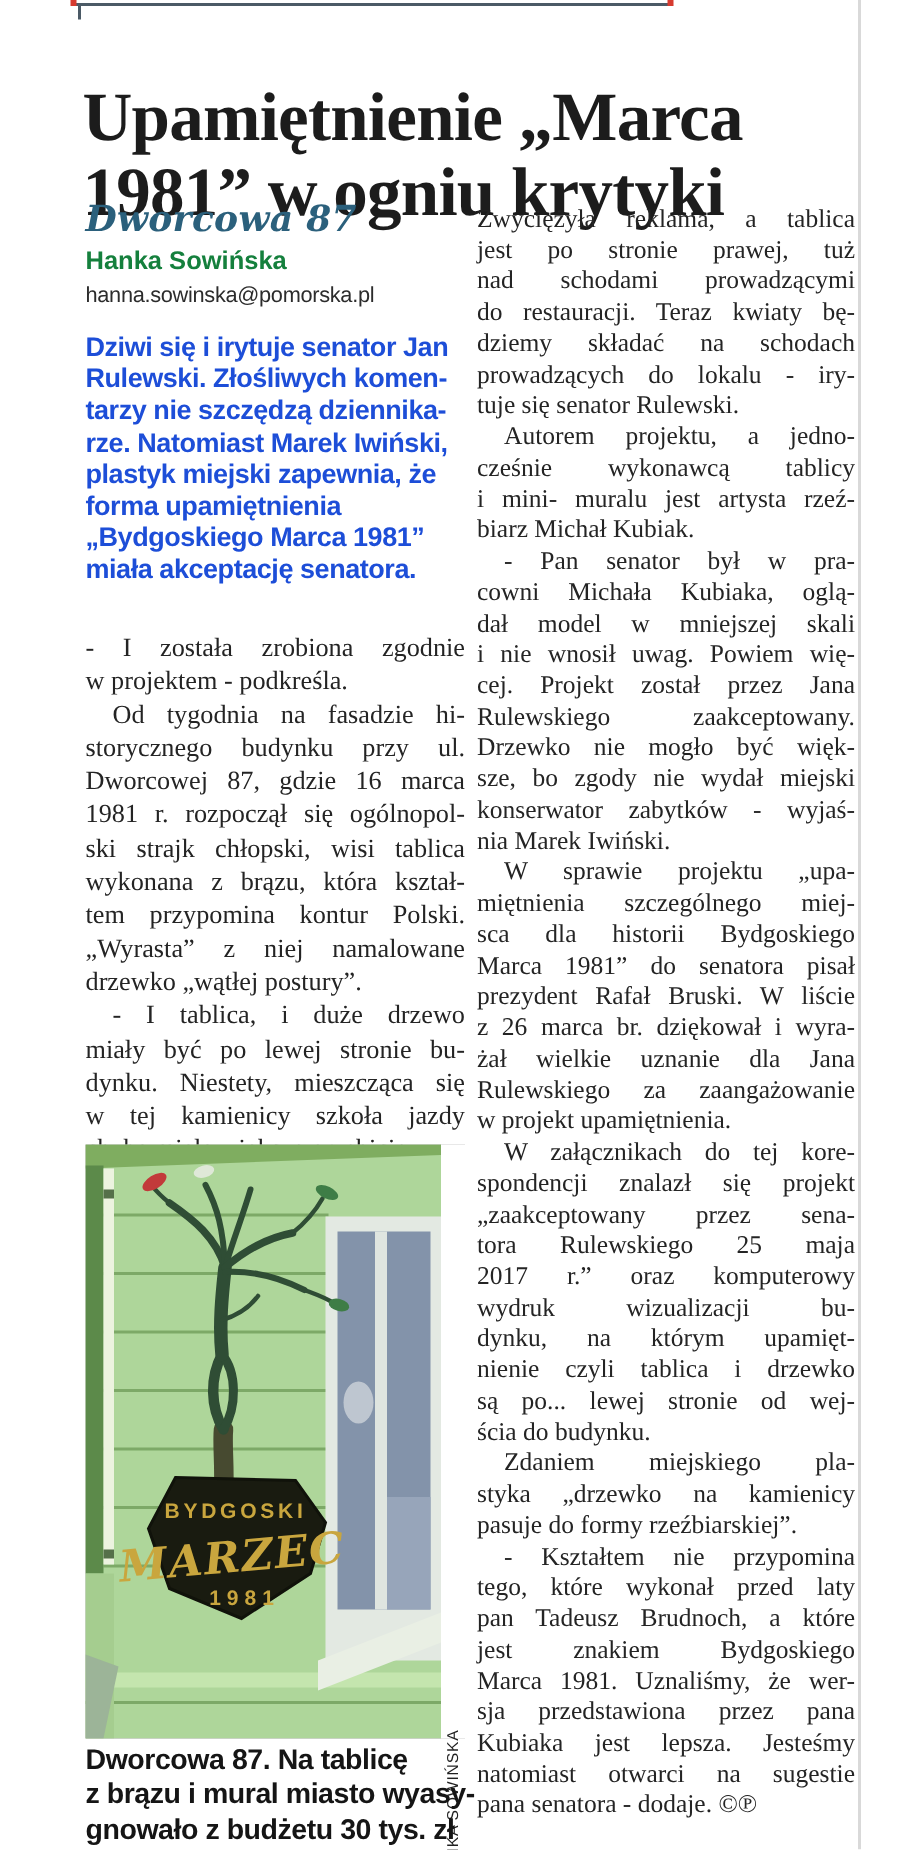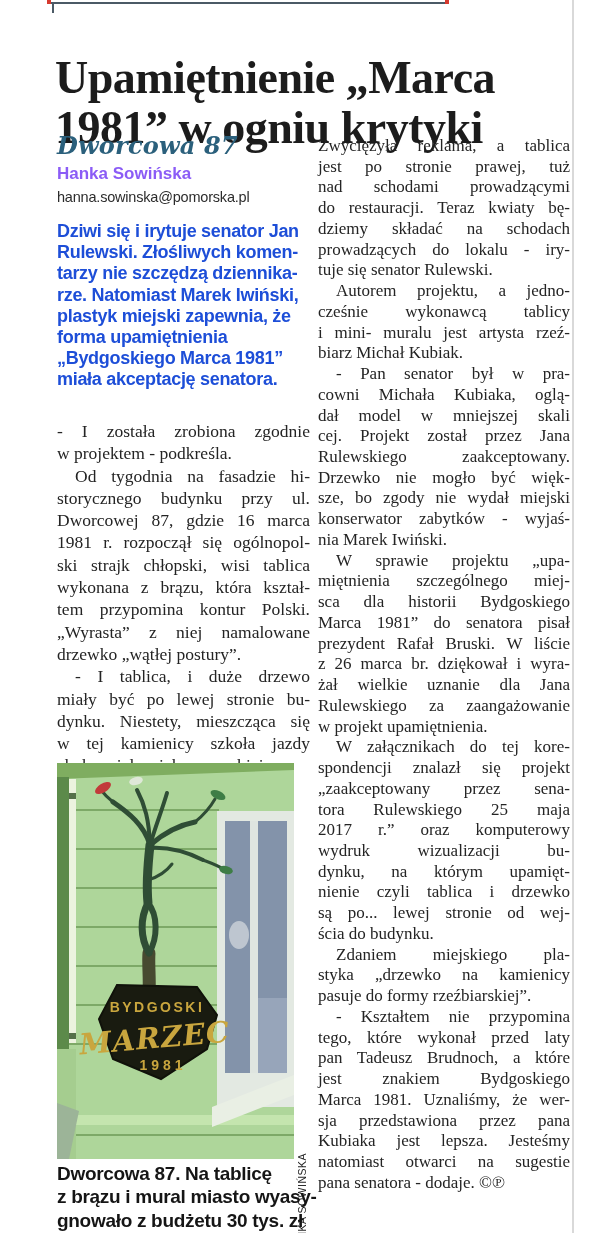--- a/index.html
+++ b/index.html
@@ -31,21 +31,21 @@
 
   
   .kicker{
     left:57px;top:131px;
     font-family:"DejaVu Serif",serif;font-style:italic;font-weight:700;
     font-size:24px;color:var(--kicker,#2b607c);letter-spacing:0.2px;
   }
   .author{
     left:57px;top:164px;
     font-family:"Liberation Sans",sans-serif;font-weight:700;
-    font-size:17px;color:#8b5cf6;
+    font-size:17px;color:#15803d;
   }
   .email{
     left:57px;top:189px;
     font-family:"Liberation Sans",sans-serif;font-weight:400;
     font-size:14.5px;color:#2c2c2c;letter-spacing:-0.2px;
   }
 
   
   .lead{left:57px;top:221px;width:258px;}
   .lead-line{
@@ -139,20 +139,21 @@
     <div class="tline">dziemy składać na schodach</div>
     <div class="tline">prowadzących do lokalu - iry-</div>
     <div class="tline tlast">tuje się senator Rulewski.</div>
     <div class="tline tind">Autorem projektu, a jedno-</div>
     <div class="tline">cześnie wykonawcą tablicy</div>
     <div class="tline">i mini- muralu jest artysta rzeź-</div>
     <div class="tline tlast">biarz Michał Kubiak.</div>
     <div class="tline tind">- Pan senator był w pra-</div>
     <div class="tline">cowni Michała Kubiaka, oglą-</div>
     <div class="tline">dał model w mniejszej skali</div>
+    <div class="tline">i nie wnosił uwag. Powiem wię-</div>
     <div class="tline">cej. Projekt został przez Jana</div>
     <div class="tline">Rulewskiego zaakceptowany.</div>
     <div class="tline">Drzewko nie mogło być więk-</div>
     <div class="tline">sze, bo zgody nie wydał miejski</div>
     <div class="tline">konserwator zabytków - wyjaś-</div>
     <div class="tline tlast">nia Marek Iwiński.</div>
     <div class="tline tind">W sprawie projektu „upa-</div>
     <div class="tline">miętnienia szczególnego miej-</div>
     <div class="tline">sca dla historii Bydgoskiego</div>
     <div class="tline">Marca 1981” do senatora pisał</div>

